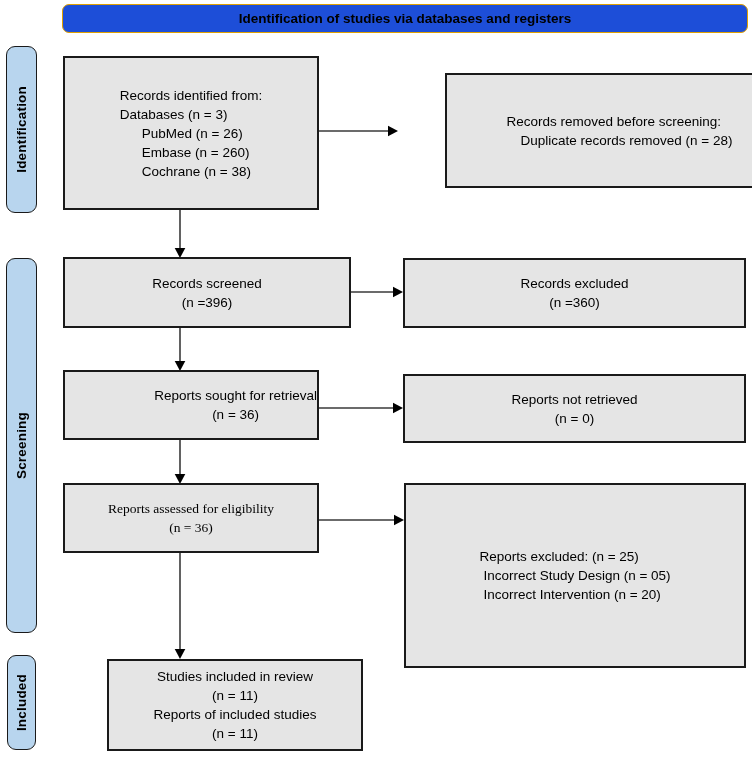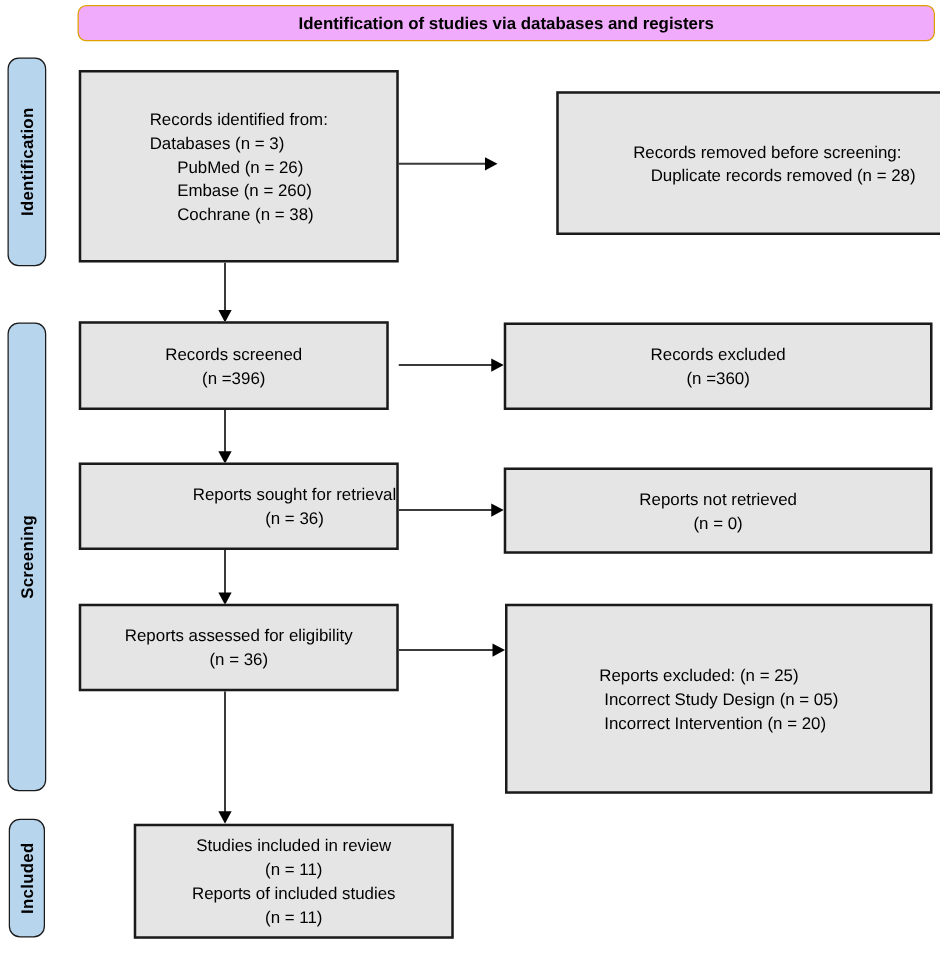--- a/index.html
+++ b/index.html
@@ -11,21 +11,21 @@
     font-family: "Liberation Sans", sans-serif;
     color: #000;
     overflow: hidden;
   }
 
   
   .banner {
     position: absolute;
     left: 62px; top: 4px;
     width: 686px; height: 29px;
-    background: #f0abfc;
+    background: #1d4ed8;
     border: 1.5px solid #DFA002;
     border-radius: 7px;
     box-sizing: border-box;
     display: flex; align-items: center; justify-content: center;
     font-weight: bold; font-size: 13.5px;
   }
 
   
   .stage {
     position: absolute;
@@ -57,26 +57,26 @@
   }
   .fbox .lines { text-align: center; }
   .fbox.left-text .lines { text-align: left; }
   .line { white-space: nowrap; }
   .indent-1 { padding-left: 22px; }
   .indent-sm { padding-left: 14px; }
   .indent-xs { padding-left: 4px; }
 
   #box-records-identified { left: 63px;  top: 56px;  width: 256px; height: 154px; }
   #box-records-removed    { left: 397px; top: 73px;  width: 349px; height: 115px; margin-left: 48px; }
-  #box-records-screened   { left: 63px;  top: 257px; width: 248px; height: 71px;  }
+  #box-records-screened   { left: 63px;  top: 257px; width: 288px; height: 71px;  }
   #box-records-excluded   { left: 403px; top: 258px; width: 343px; height: 70px;  }
   #box-reports-sought     { left: 63px;  top: 370px; width: 256px; height: 70px; justify-content: flex-end;  }
   #box-reports-not-retrieved { left: 403px; top: 374px; width: 343px; height: 69px; }
-  #box-reports-assessed   { left: 63px;  top: 483px; width: 256px; height: 70px;  }
-  #box-reports-excluded   { left: 404px; top: 483px; width: 342px; height: 152px; justify-content: center; }
+  #box-reports-assessed   { left: 63px;  top: 483px; width: 256px; height: 70px; font-family: Liberation Serif, serif;  }
+  #box-reports-excluded   { left: 404px; top: 483px; width: 342px; height: 185px; justify-content: center; }
   #box-studies-included   { left: 63px;  top: 659px; width: 256px; height: 92px; margin-left: 44px;  }
 
   
   #arrows {
     position: absolute; left: 0; top: 0;
     width: 752px; height: 762px;
     pointer-events: none;
   }
   #arrows line { stroke: #3a3a3a; stroke-width: 1.6; }
   #arrows polygon { fill: #000; }

